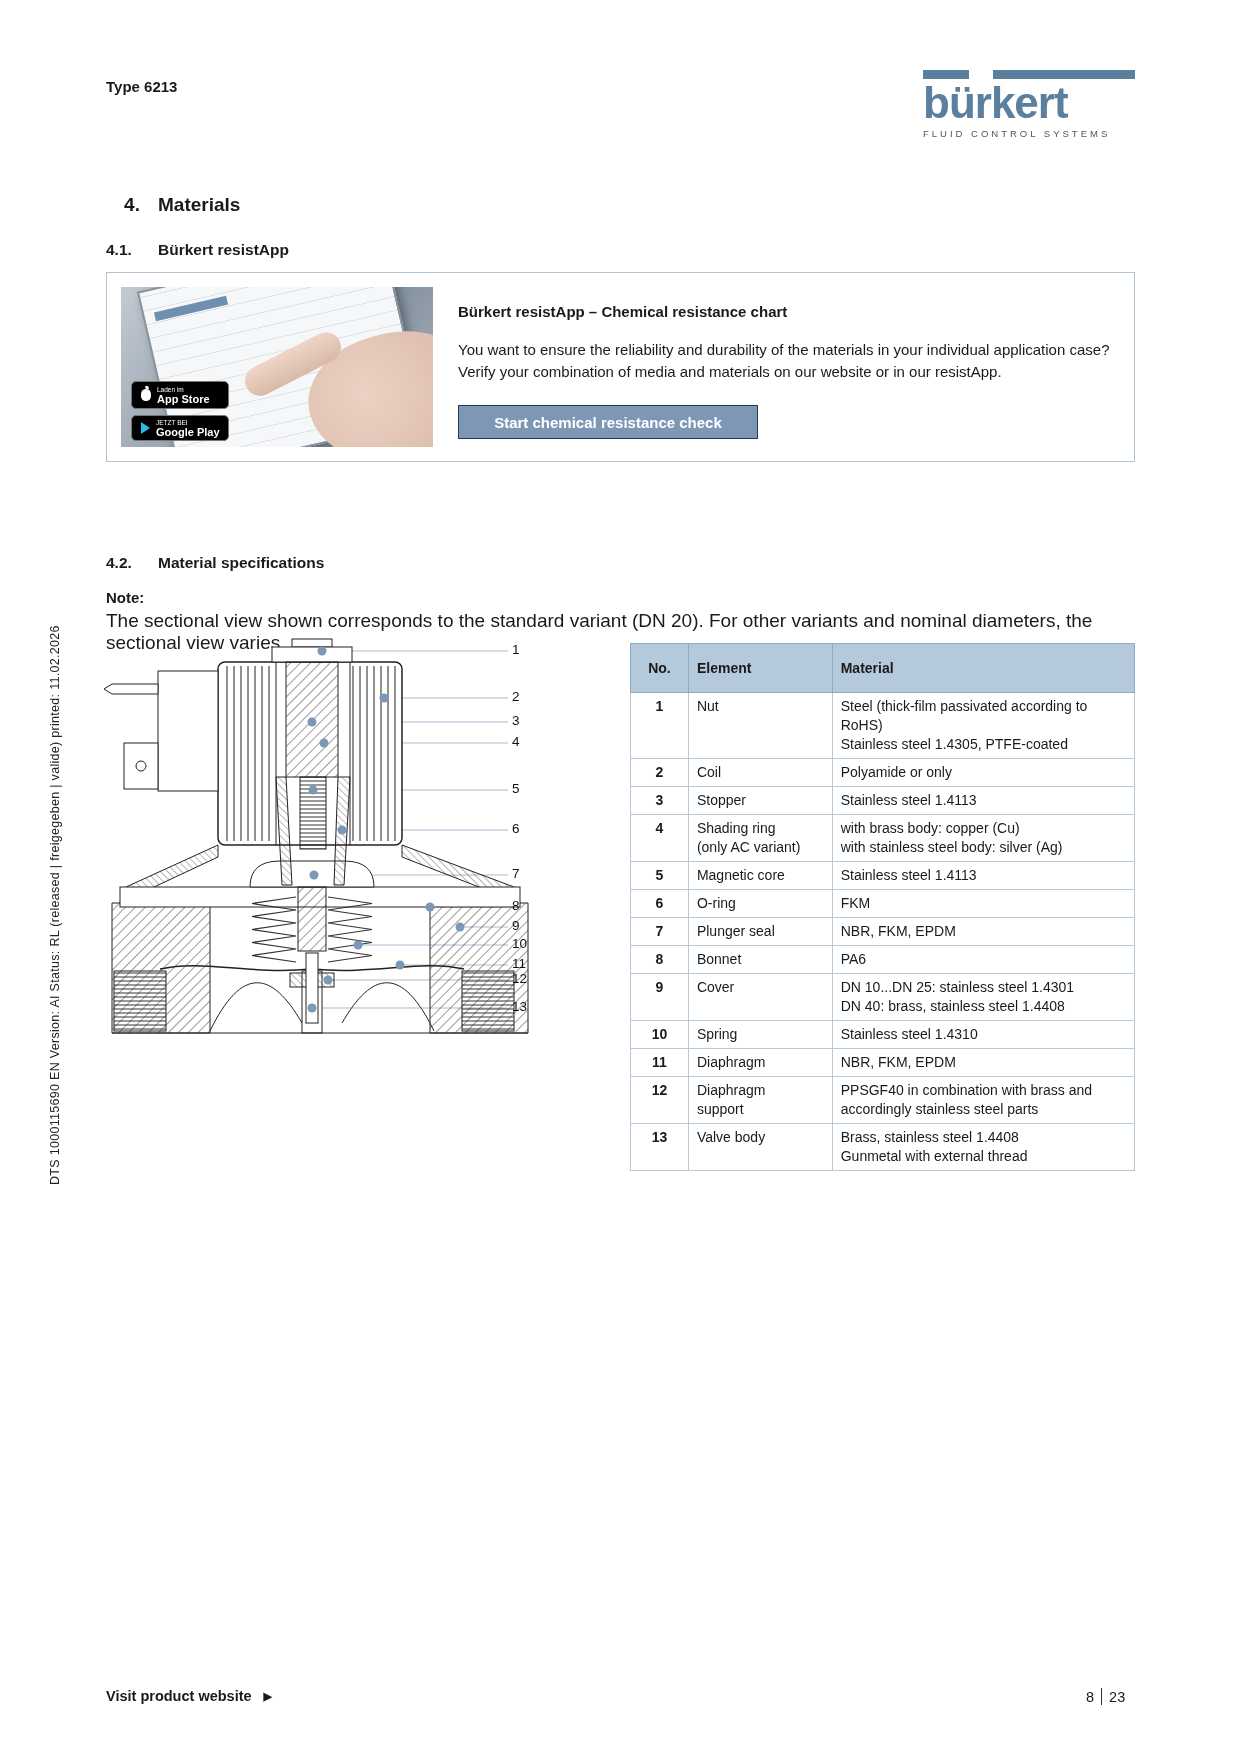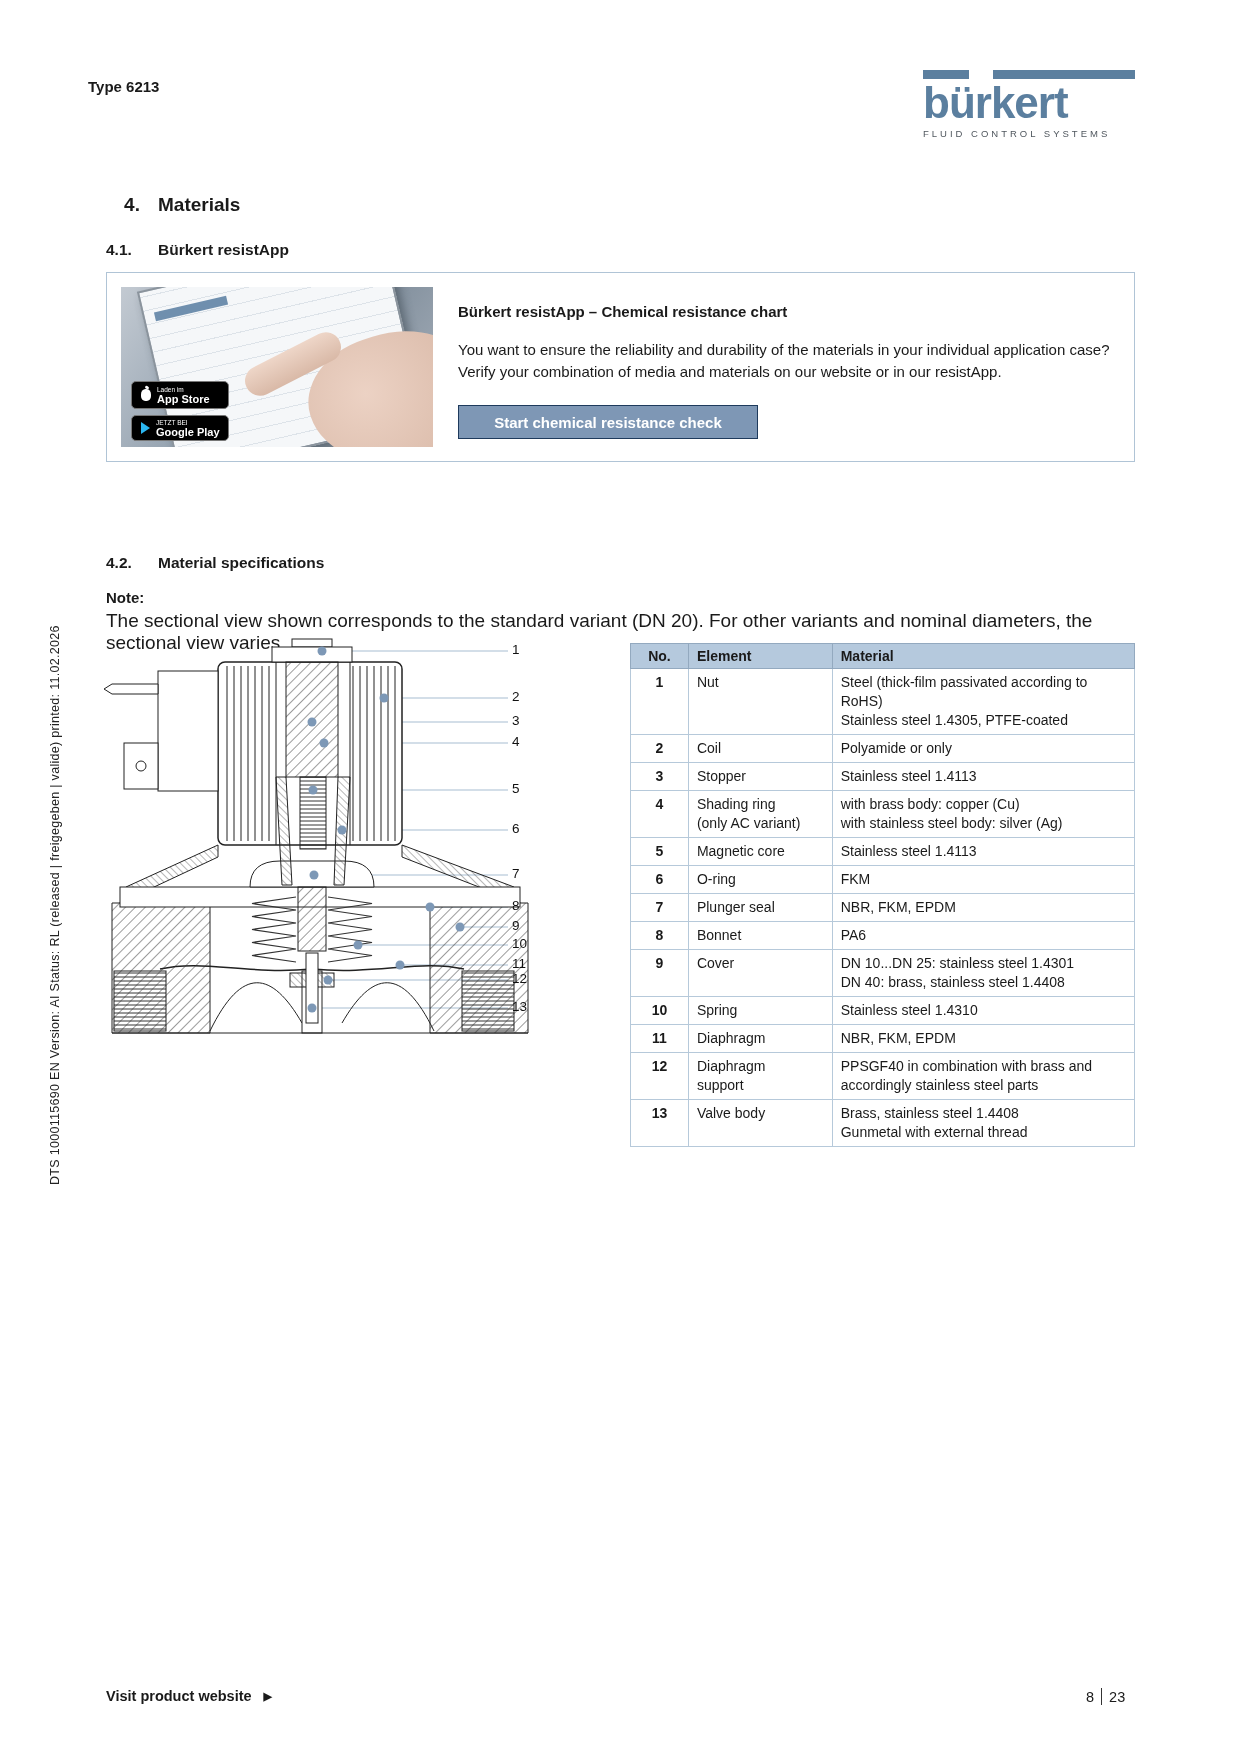--- a/index.html
+++ b/index.html
@@ -8,21 +8,21 @@
     font-family:"Liberation Sans", sans-serif;color:#1a1a1a;overflow:hidden;
     margin:0 auto;
   }
   
   .vtext{
     position:absolute;left:48px;top:1185px;transform:rotate(-90deg);
     transform-origin:0 0;white-space:nowrap;font-size:12.5px;color:#222;
     letter-spacing:.3px;
   }
   
-  .doc-type{position:absolute;left:88px;top:78px;font-size:15px;font-weight:bold;}
+  .doc-type{position:absolute;left:106px;top:78px;font-size:15px;font-weight:bold;}
   .logo{position:absolute;left:923px;top:70px;width:212px;}
   .logo-bars{display:flex;height:9px;}
   .bar{background:#5b7f9f;height:9px;}
   .bar1{width:46px;}
   .bar-gap{width:24px;}
   .bar2{flex:1;}
   .wordmark{font-size:44px;font-weight:bold;color:#5b7f9f;line-height:1.05;letter-spacing:-1px;margin-top:1px;}
   .tagline{font-size:9.5px;letter-spacing:3px;color:#50575e;margin-top:2px;white-space:nowrap;}
   
   .h1{position:absolute;left:106px;top:194px;font-size:19px;font-weight:bold;text-align:center;}
@@ -50,21 +50,21 @@
   .card-body{position:absolute;left:351px;top:66px;width:680px;font-size:15px;line-height:22px;}
   .cta{position:absolute;left:351px;top:132px;width:300px;height:34px;background:#7e97b5;border:1.5px solid #1e3a5c;color:#fff;font-size:15px;font-weight:bold;font-family:"Liberation Sans",sans-serif;cursor:pointer;}
   
   .note-label{position:absolute;left:106px;top:589px;font-size:15px;font-weight:bold;}
   .note-text{position:absolute;left:106px;top:610px;font-size:19px;width:1035px;}
   
   .diagram{position:absolute;left:100px;top:635px;width:440px;height:405px;}
   .callout-num{position:absolute;left:512px;font-size:13.5px;color:#111;}
   
   .mat-table{position:absolute;left:630px;top:643px;width:505px;border-collapse:collapse;font-size:14px;}
-  .mat-table th{background:#b5c9dd;border:1px solid #93a9bf;text-align:left;padding:4px 8px;font-size:14px;}
+  .mat-table th{background:#b5c9dd;border:1px solid #93a9bf;text-align:left;padding:16px 8px;font-size:14px;}
   .mat-table th.col-no{text-align:center;}
   .mat-table td{border:1px solid #b6c9da;padding:4px 8px;vertical-align:top;white-space:pre-line;line-height:19px;}
   .mat-table td.col-no{text-align:center;font-weight:bold;white-space:nowrap;}
   .mat-table{border:1.5px solid #7d8fa3;}
   col.c-no{width:58px;}
   col.c-el{width:144px;}
   col.c-mat{width:303px;}
   
   .footer-link{position:absolute;left:106px;top:1688px;font-size:14.5px;font-weight:bold;display:flex;align-items:center;gap:12px;cursor:pointer;}
   .arrow{font-size:11px;}

